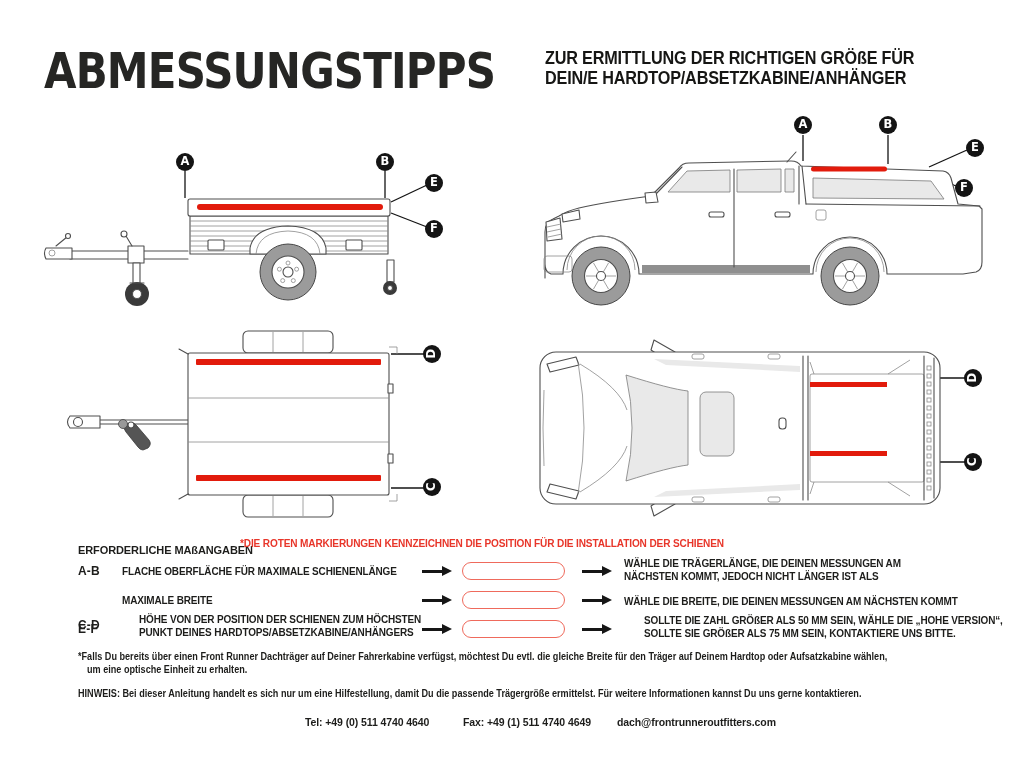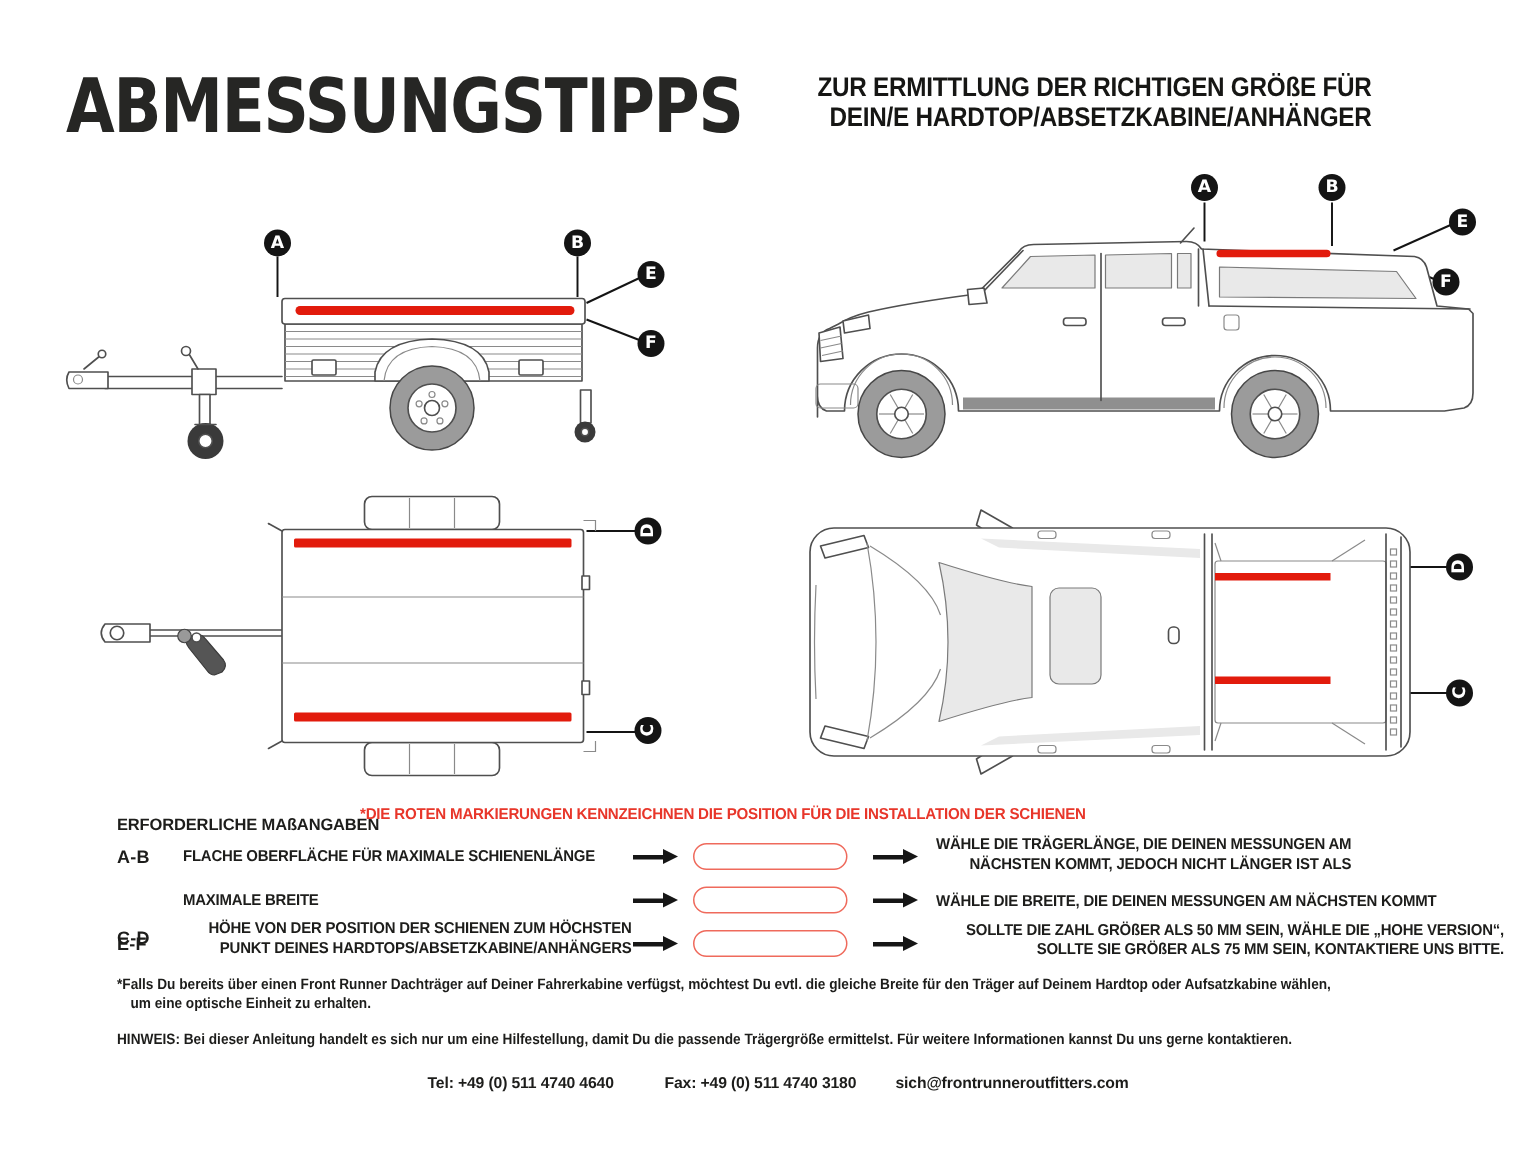--- a/index.html
+++ b/index.html
@@ -1,18 +1,18 @@
 <!DOCTYPE html>
 <html style="--red_marking: #e21b0c; --red_text: #e8362a; --red_pill: #ef6a5c; --ink: #1d1d1b;"><head>
 <meta charset="utf-8">
 <style>
   html,body{margin:0;padding:0;}
   body{width:1024px;height:768px;background:#ffffff;font-family:"Liberation Sans",sans-serif;color:var(--ink,#1d1d1b);position:relative;overflow:hidden;}
   .abs{position:absolute;}
-  .page{position:absolute;inset:0;text-align:right;}
+  .page{position:absolute;inset:0;}
   .title{left:44px;top:44px;font-family:"DejaVu Sans",sans-serif;font-weight:bold;font-size:50px;line-height:1.1;white-space:nowrap;color:#262624;transform:scaleX(.84);transform-origin:0 0;letter-spacing:-1px;}
   .subtitle{left:545px;top:48px;font-weight:bold;font-size:18px;line-height:20px;white-space:nowrap;letter-spacing:-.2px;transform:scaleX(.90);transform-origin:0 0;color:#161614;}
   .diagram{position:absolute;}
   .diagram svg{display:block;overflow:visible;}
   .callout{position:absolute;width:18px;height:18px;border-radius:50%;background:#141414;color:#fff;display:flex;align-items:center;justify-content:center;font-family:"DejaVu Sans",sans-serif;font-weight:bold;font-size:11.5px;line-height:1;}
   .callout.rot span{display:inline-block;transform:rotate(-90deg);}
   .ln{stroke:#4f4f4f;stroke-width:1.1;fill:none;stroke-linecap:round;stroke-linejoin:round;}
   .thin{stroke:#8a8a8a;stroke-width:.8;fill:none;}
   .fillw{fill:#ffffff;stroke:#4f4f4f;stroke-width:1.1;stroke-linejoin:round;}
   .glass{fill:#e9e9e9;stroke:#7a7a7a;stroke-width:.8;stroke-linejoin:round;}
@@ -23,21 +23,21 @@
   .ptr{stroke:#141414;stroke-width:1.3;fill:none;}
   .sec-head{left:78px;top:544px;font-size:11px;font-weight:bold;letter-spacing:-.1px;white-space:nowrap;}
   .red-note{left:240px;top:537px;font-size:10.5px;font-weight:bold;letter-spacing:-.15px;color:var(--red_text,#e8362a);white-space:nowrap;transform:scaleX(.96);transform-origin:0 0;}
   .mkey{font-size:12px;font-weight:bold;letter-spacing:.2px;white-space:nowrap;}
   .mtext{font-size:10.5px;font-weight:bold;line-height:13px;letter-spacing:-.15px;white-space:nowrap;transform:scaleX(.95);transform-origin:0 0;}
   .pill{position:absolute;width:103px;height:18px;border:1.5px solid var(--red_pill,#ef6a5c);border-radius:10px;background:#fff;box-sizing:border-box;}
   .arrow{position:absolute;width:31px;height:12px;}
   .arrow::before{content:"";position:absolute;left:0;top:4.4px;width:21px;height:2.6px;background:#161616;}
   .arrow::after{content:"";position:absolute;left:20px;top:0;width:0;height:0;border-left:10px solid #161616;border-top:5.8px solid transparent;border-bottom:5.8px solid transparent;}
   .foot{font-size:10px;font-weight:bold;white-space:nowrap;transform:scaleX(.91);transform-origin:0 0;letter-spacing:0;}
-  .contact{font-size:10.5px;font-weight:bold;white-space:nowrap;letter-spacing:-.1px;}
+  .contact{font-size:10.5px;font-weight:bold;white-space:nowrap;letter-spacing:-.1px;margin-left:20px;}
 </style>
 </head>
 <body>
 
 <div class="page">
 
   <div class="abs title">ABMESSUNGSTIPPS</div>
   <div class="abs subtitle">
     <div>ZUR ERMITTLUNG DER RICHTIGEN GRÖßE FÜR</div>
     <div>DEIN/E HARDTOP/ABSETZKABINE/ANHÄNGER</div>
@@ -335,17 +335,17 @@
       </div>
     </div>
   </div>
 
   <div class="abs foot" style="left:78px;top:651px;">*Falls Du bereits über einen Front Runner Dachträger auf Deiner Fahrerkabine verfügst, möchtest Du evtl. die gleiche Breite für den Träger auf Deinem Hardtop oder Aufsatzkabine wählen,</div>
   <div class="abs foot" style="left:87px;top:664px;">um eine optische Einheit zu erhalten.</div>
   <div class="abs foot" style="left:78px;top:688px;">HINWEIS: Bei dieser Anleitung handelt es sich nur um eine Hilfestellung, damit Du die passende Trägergröße ermittelst. Für weitere Informationen kannst Du uns gerne kontaktieren.</div>
 
   <div>
     <div class="abs contact" style="left:285px;top:716px;">Tel: +49 (0) 511 4740 4640</div>
-    <div class="abs contact" style="left:443px;top:716px;">Fax: +49 (0) 511 4740 3180</div>
-    <div class="abs contact" style="left:597px;top:716px;">sich@frontrunneroutfitters.com</div>
+    <div class="abs contact" style="left:443px;top:716px;">Fax: +49 (1) 511 4740 4649</div>
+    <div class="abs contact" style="left:597px;top:716px;">dach@frontrunneroutfitters.com</div>
   </div>
 
 </div>
 
 </body></html>

